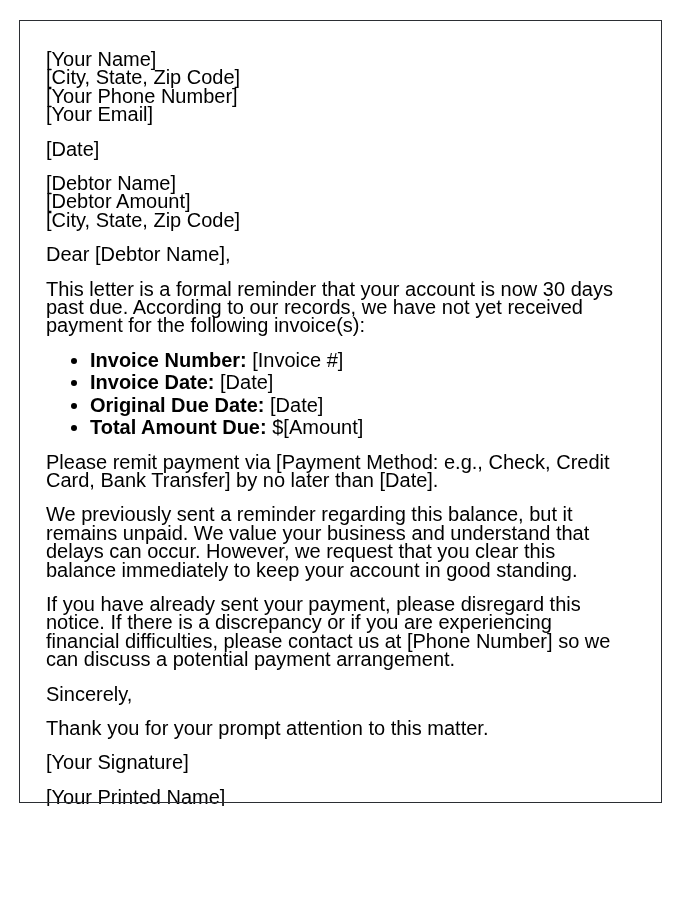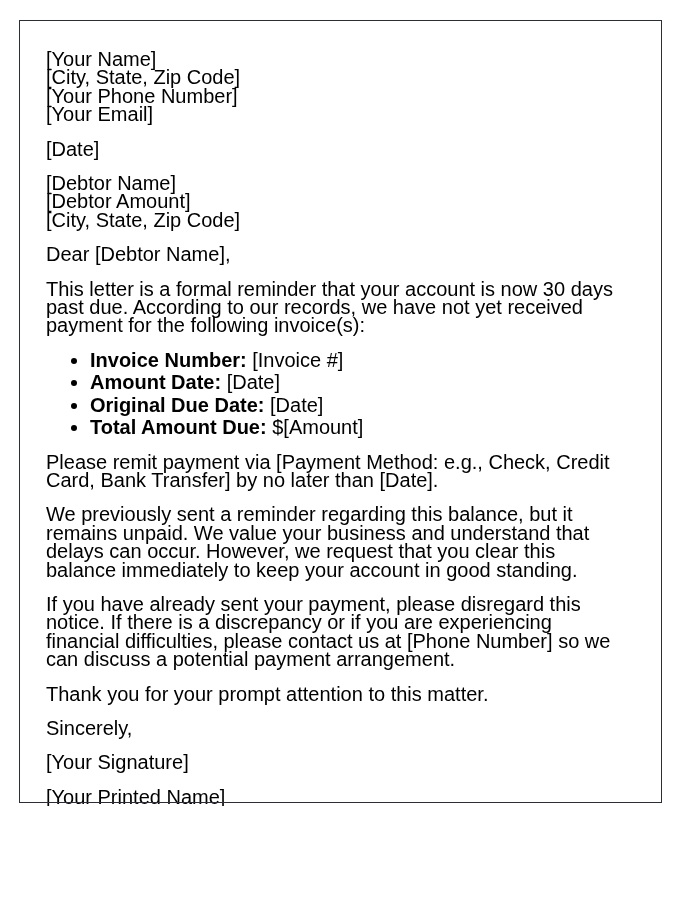--- a/index.html
+++ b/index.html
@@ -76,34 +76,34 @@
       <span class="ln">[City, State, Zip Code]</span>
     </p>
 
 
     <p>Dear [Debtor Name],</p>
 
     <p>This letter is a formal reminder that your account is now 30 days past due. According to our records, we have not yet received payment for the following invoice(s):</p>
 
     <ul class="invoice-list">
       <li><span class="b">Invoice Number:</span><span> [Invoice #]</span></li>
-      <li><span class="b">Amount Date:</span><span> [Date]</span></li>
+      <li><span class="b">Invoice Date:</span><span> [Date]</span></li>
       <li><span class="b">Original Due Date:</span><span> [Date]</span></li>
       <li><span class="b">Total Amount Due:</span><span> $[Amount]</span></li>
     </ul>
 
     <p>Please remit payment via [Payment Method: e.g., Check, Credit Card, Bank Transfer] by no later than [Date].</p>
 
     <p>We previously sent a reminder regarding this balance, but it remains unpaid. We value your business and understand that delays can occur. However, we request that you clear this balance immediately to keep your account in good standing.</p>
 
     <p>If you have already sent your payment, please disregard this notice. If there is a discrepancy or if you are experiencing financial difficulties, please contact us at [Phone Number] so we can discuss a potential payment arrangement.</p>
 
+    <p>Sincerely,</p>
+
     <p>Thank you for your prompt attention to this matter.</p>
-
-    <p>Sincerely,</p>
 
     <p>[Your Signature]</p>
 
     <p class="sig-block">
       <span class="ln">[Your Printed Name]</span>
       <span class="ln">[Your Title]</span>
     </p>
 
   </div>
 

